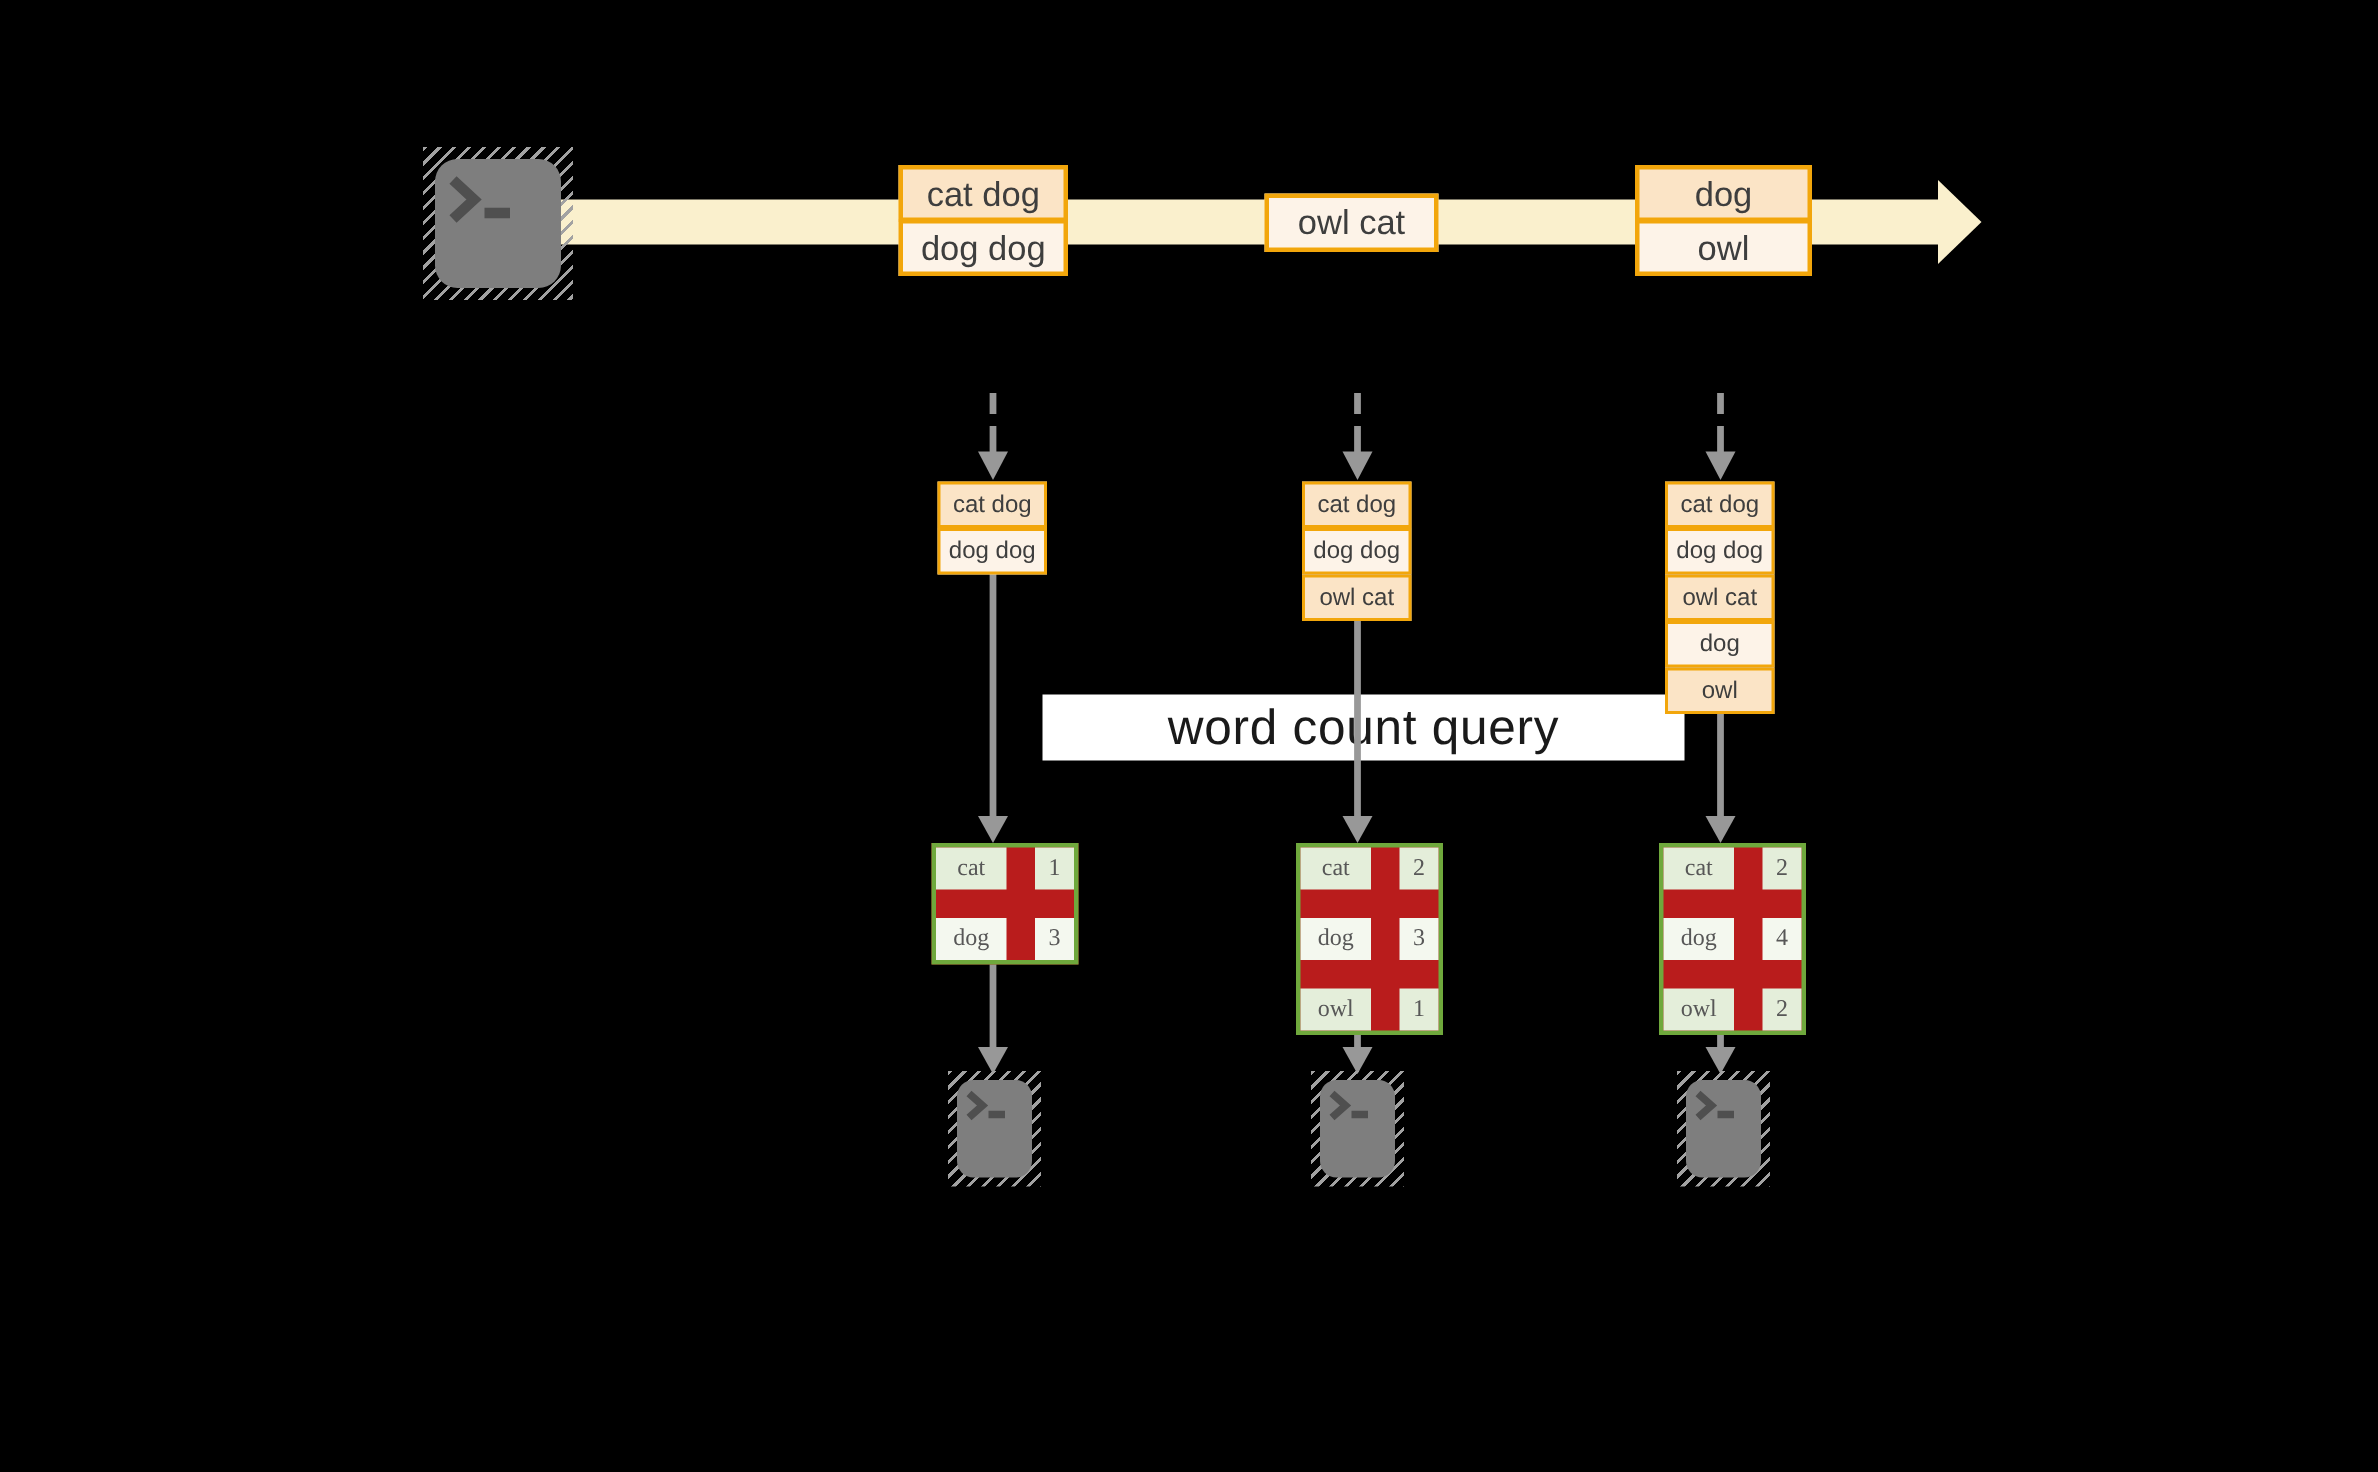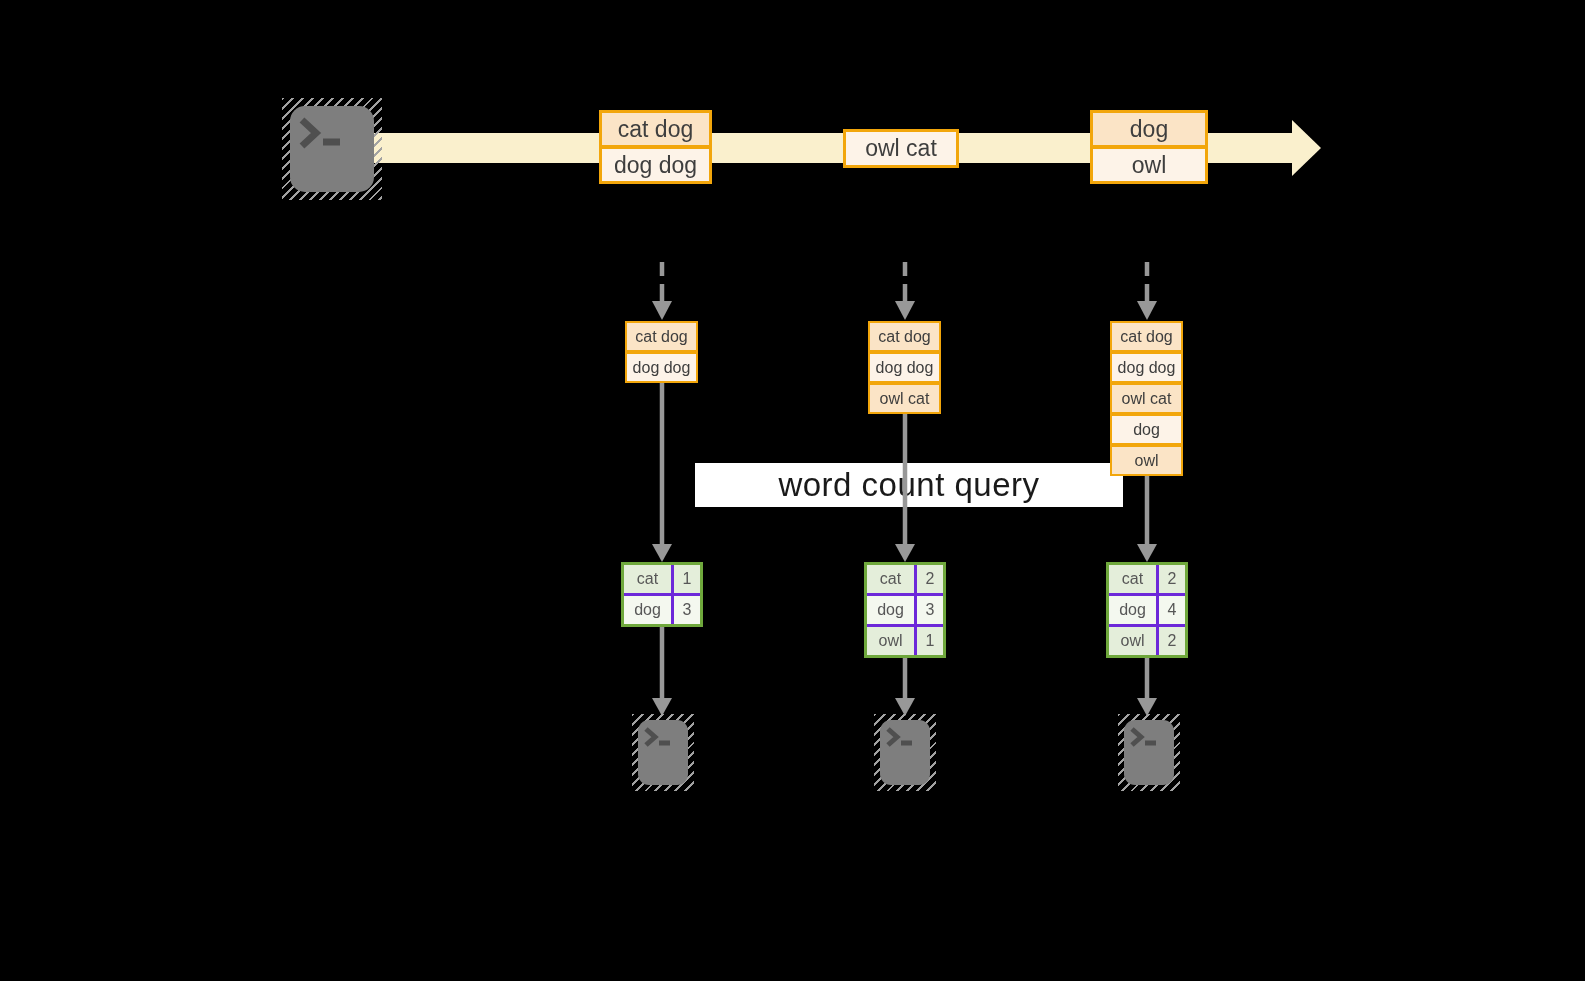--- a/index.html
+++ b/index.html
@@ -22,22 +22,22 @@
     box-sizing:border-box; border:2.5px solid #F2A60B; width:73px; height:31px;
     display:flex; align-items:center; justify-content:center;
     font-size:16px; color:#3E3E3E;
   }
   .fill-d { background:#FBE4C6; }
   .fill-l { background:#FDF3E8; }
 
   
   .gtable {
     position:absolute; z-index:4; display:grid;
-    grid-template-columns:47px 26px; grid-auto-rows:28px; gap:3px;
-    border:3px solid #6FA83C; background:#6d28d9;
+    grid-template-columns:47px 26px; grid-auto-rows:28px; gap:19px;
+    border:3px solid #6FA83C; background:#b91c1c;font-family:Liberation Serif, serif;
   }
   .gcell {
     display:flex; align-items:center; justify-content:center;
     font-size:16px; color:#575757;
   }
   .gd { background:#E4EEDA; }
   .gl { background:#F4F8EF; }
 
   
   .querybox {

